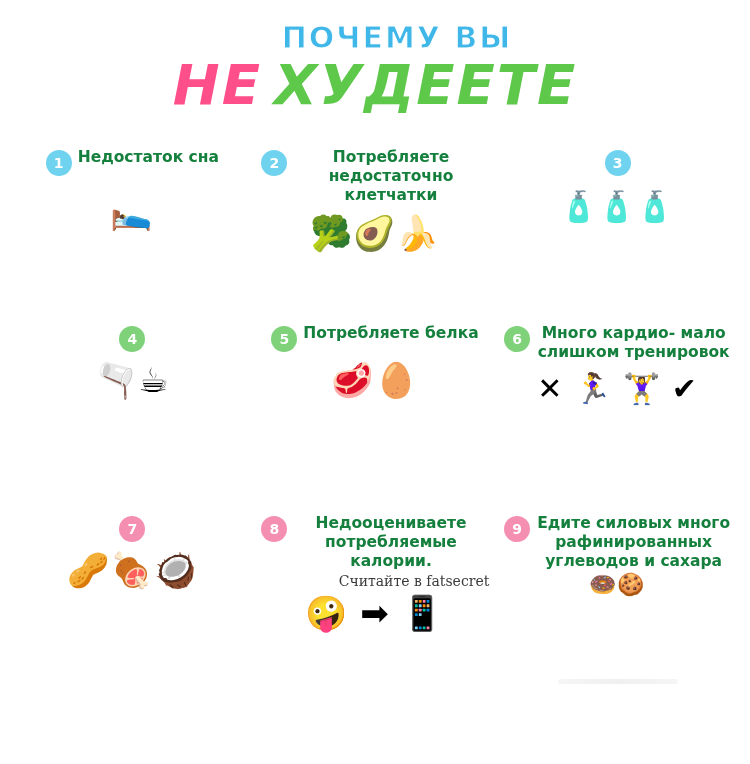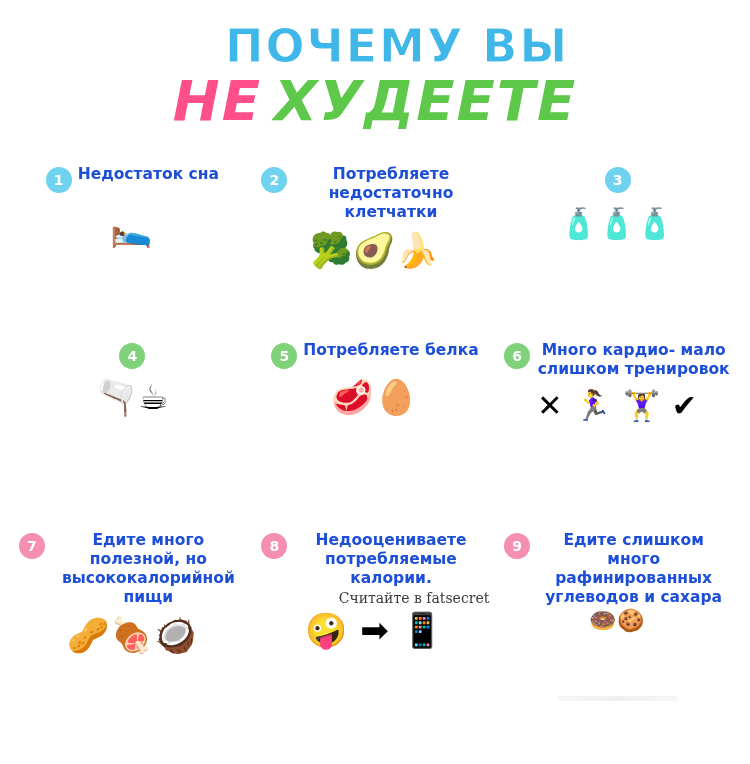--- a/index.html
+++ b/index.html
@@ -22,21 +22,21 @@
   }
 
   
   .title-block {
     padding-top: 22px;
     text-align: center;
   }
   .title-line1 {
     font-family: "DejaVu Sans", sans-serif;
     font-weight: bold;
-    font-size: 46px;
+    font-size: 30px;
     letter-spacing: 2px;
     color: #3fb7e8;
     -webkit-text-stroke: 1px #ffffff;
     line-height: 1.05;
     padding-left: 44px;
   }
   .title-line2 {
     font-family: "DejaVu Sans", sans-serif;
     font-weight: bold;
     font-size: 56px;
@@ -90,21 +90,21 @@
     justify-content: center;
     margin-top: 2px;
   }
   .badge-blue { background: #6fd3ef; }
   .badge-green { background: #7fd17a; }
   .badge-pink { background: #f48fb1; }
 
   .cell-text {
     font-size: 15.5px;
     font-weight: bold;
-    color: #1d4ed8;
+    color: #15803d;
     line-height: 1.22;
     text-align: center;
     max-width: 195px;
   }
   .cell-sub {
     margin-top: 2px;
     text-align: right;
     font-family: "DejaVu Serif", serif;
     font-size: 14px;
     color: #3b3b3b;
@@ -202,38 +202,37 @@
           <div class="cell-text">Много кардио- мало слишком тренировок</div>
         </div>
         <div class="art">✕ 🏃‍♀️ 🏋️‍♀️ ✔</div>
       </div>
     </div>
 
     <div class="row row3">
       <div class="cell cell-7">
         <div class="cell-head">
           <div class="badge badge-pink">7</div>
-          <div class="cell-text">Едите много полезной, но высококалорийной пищи</div>
         </div>
         <div class="art">🥜🍖🥥</div>
       </div>
 
       <div class="cell cell-8">
         <div class="cell-head">
           <div class="badge badge-pink">8</div>
           <div class="cell-text">Недооцениваете потребляемые калории.</div>
         </div>
         <div class="cell-sub">Считайте в fatsecret</div>
         <div class="art">🤪 ➡ 📱</div>
       </div>
 
       <div class="cell cell-9">
         <div class="cell-head">
           <div class="badge badge-pink">9</div>
-          <div class="cell-text">Едите слишком много рафинированных углеводов и сахара</div>
+          <div class="cell-text">Едите силовых много рафинированных углеводов и сахара</div>
         </div>
         <div class="art">🍩🍪</div>
         <div class="faint-line"></div>
       </div>
     </div>
 
   </div>
 </div>
 
 </body></html>

